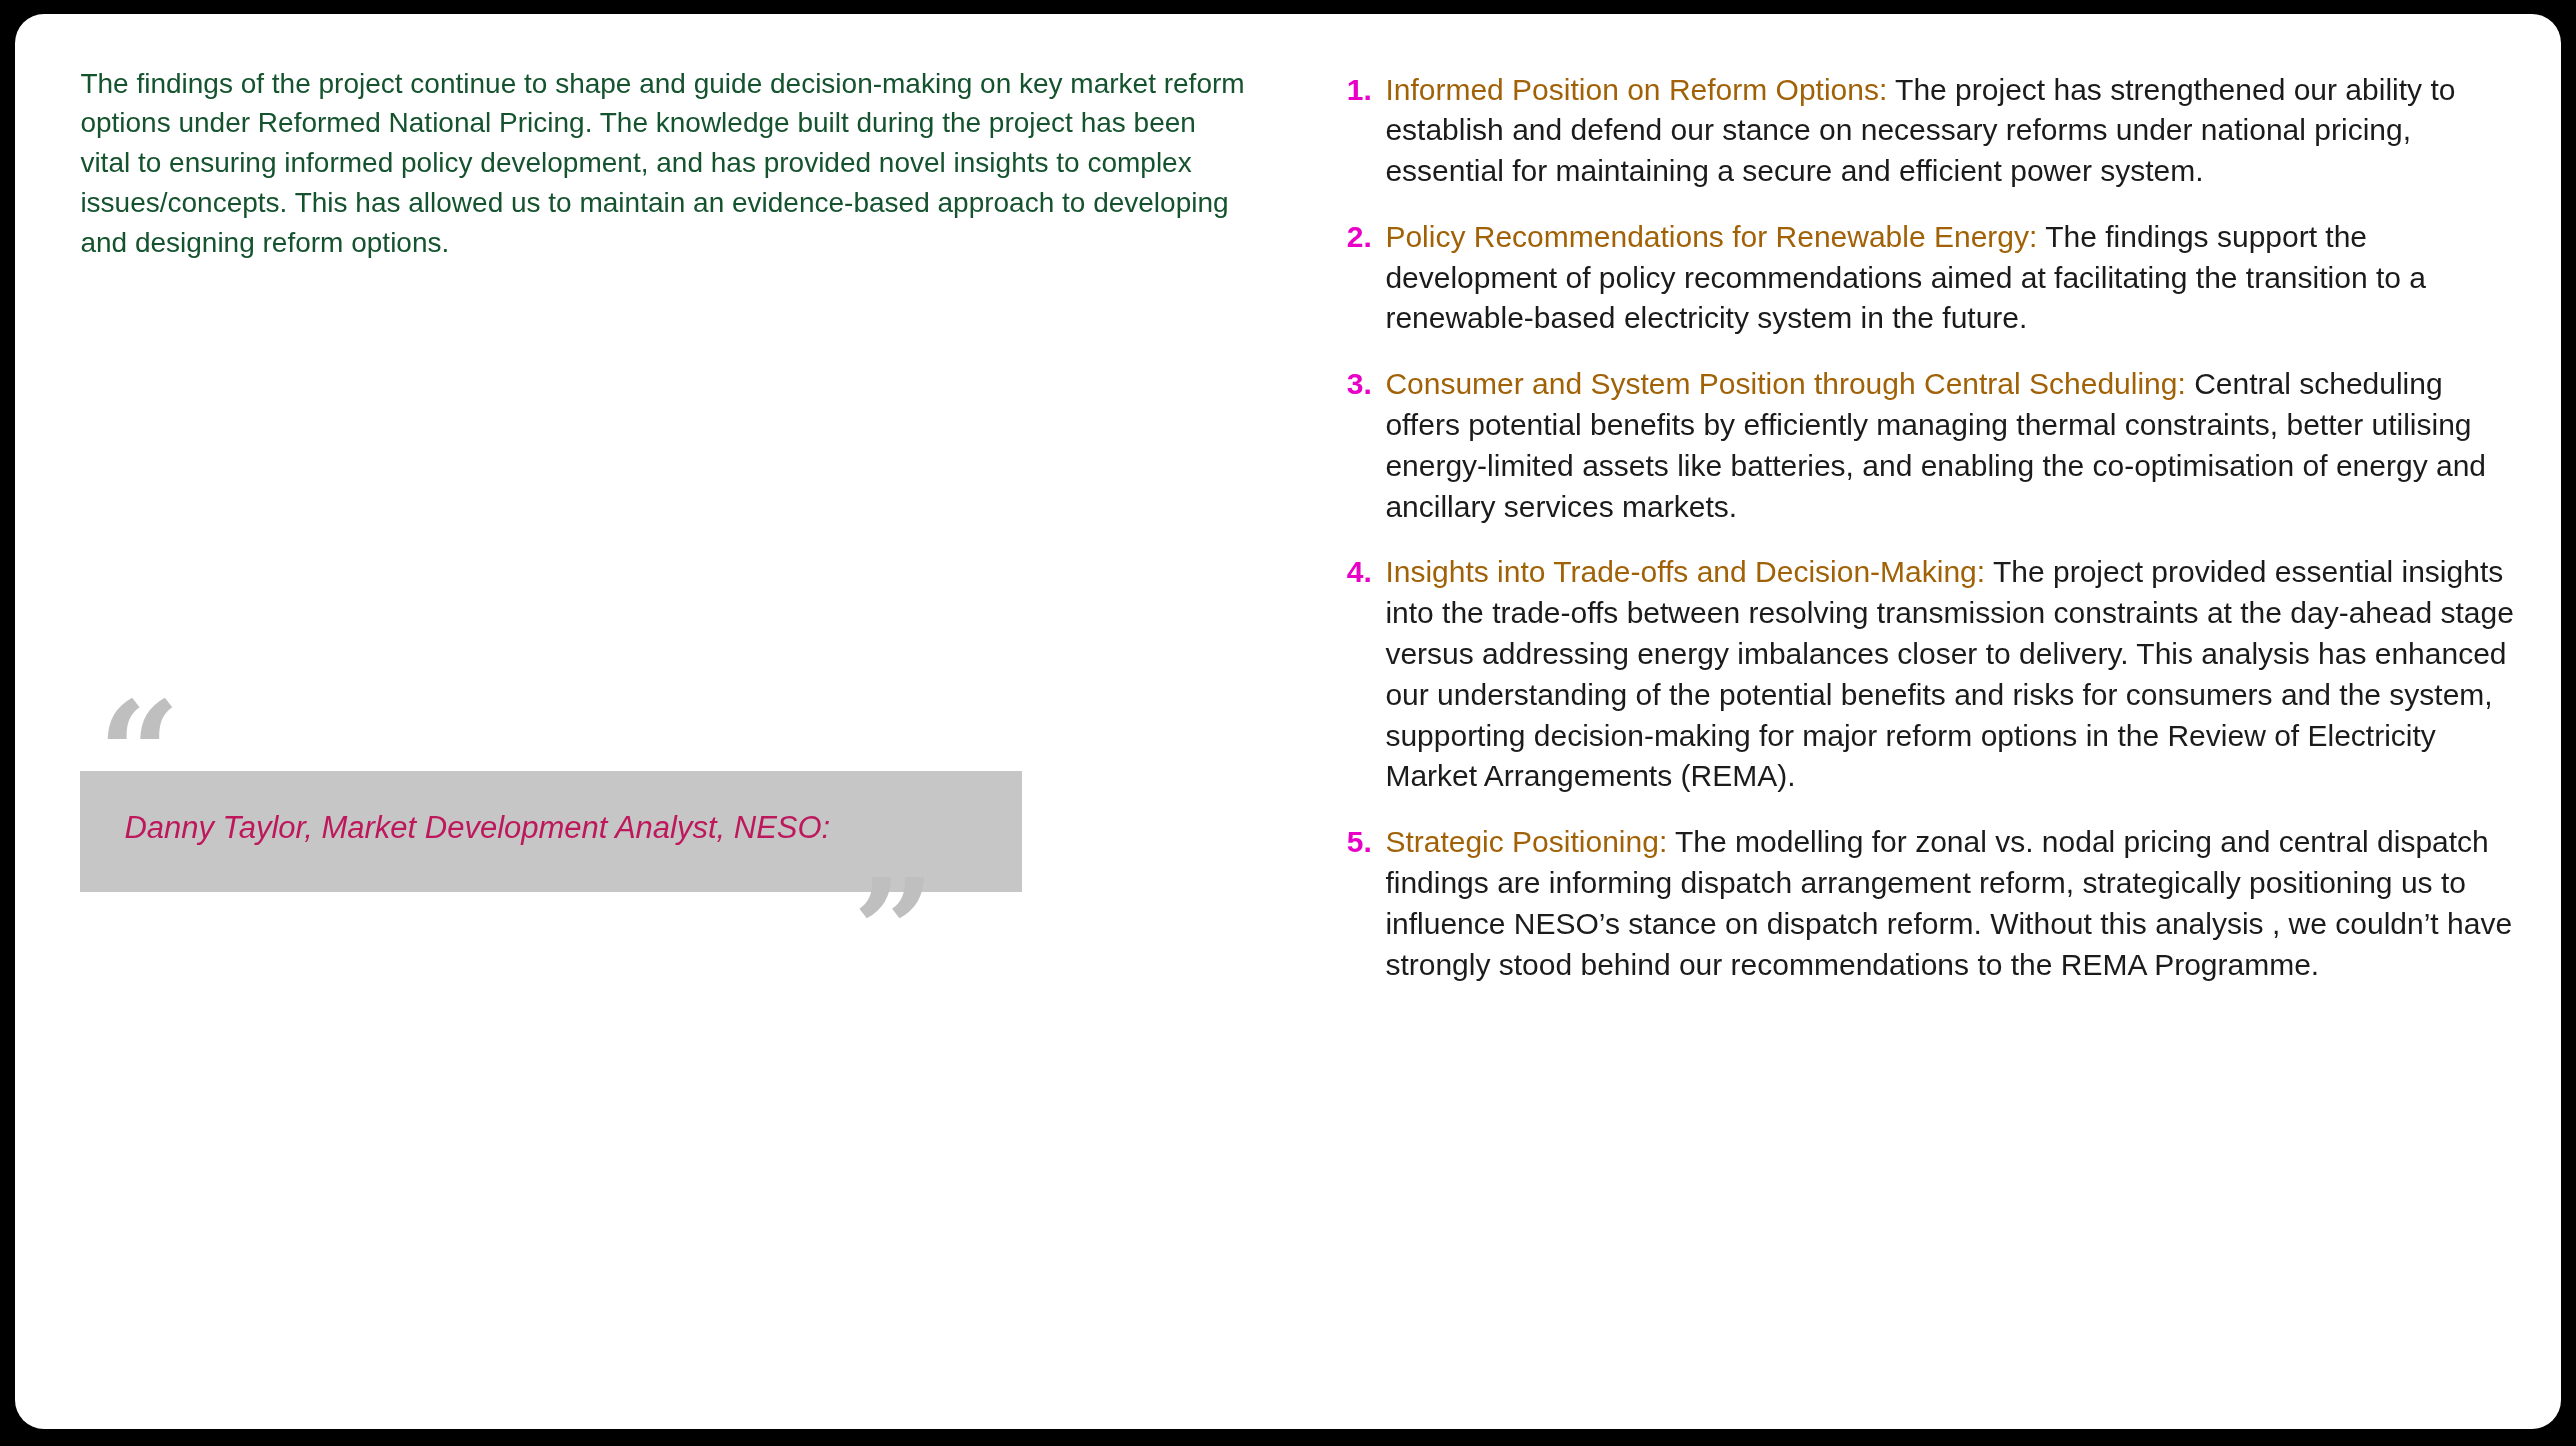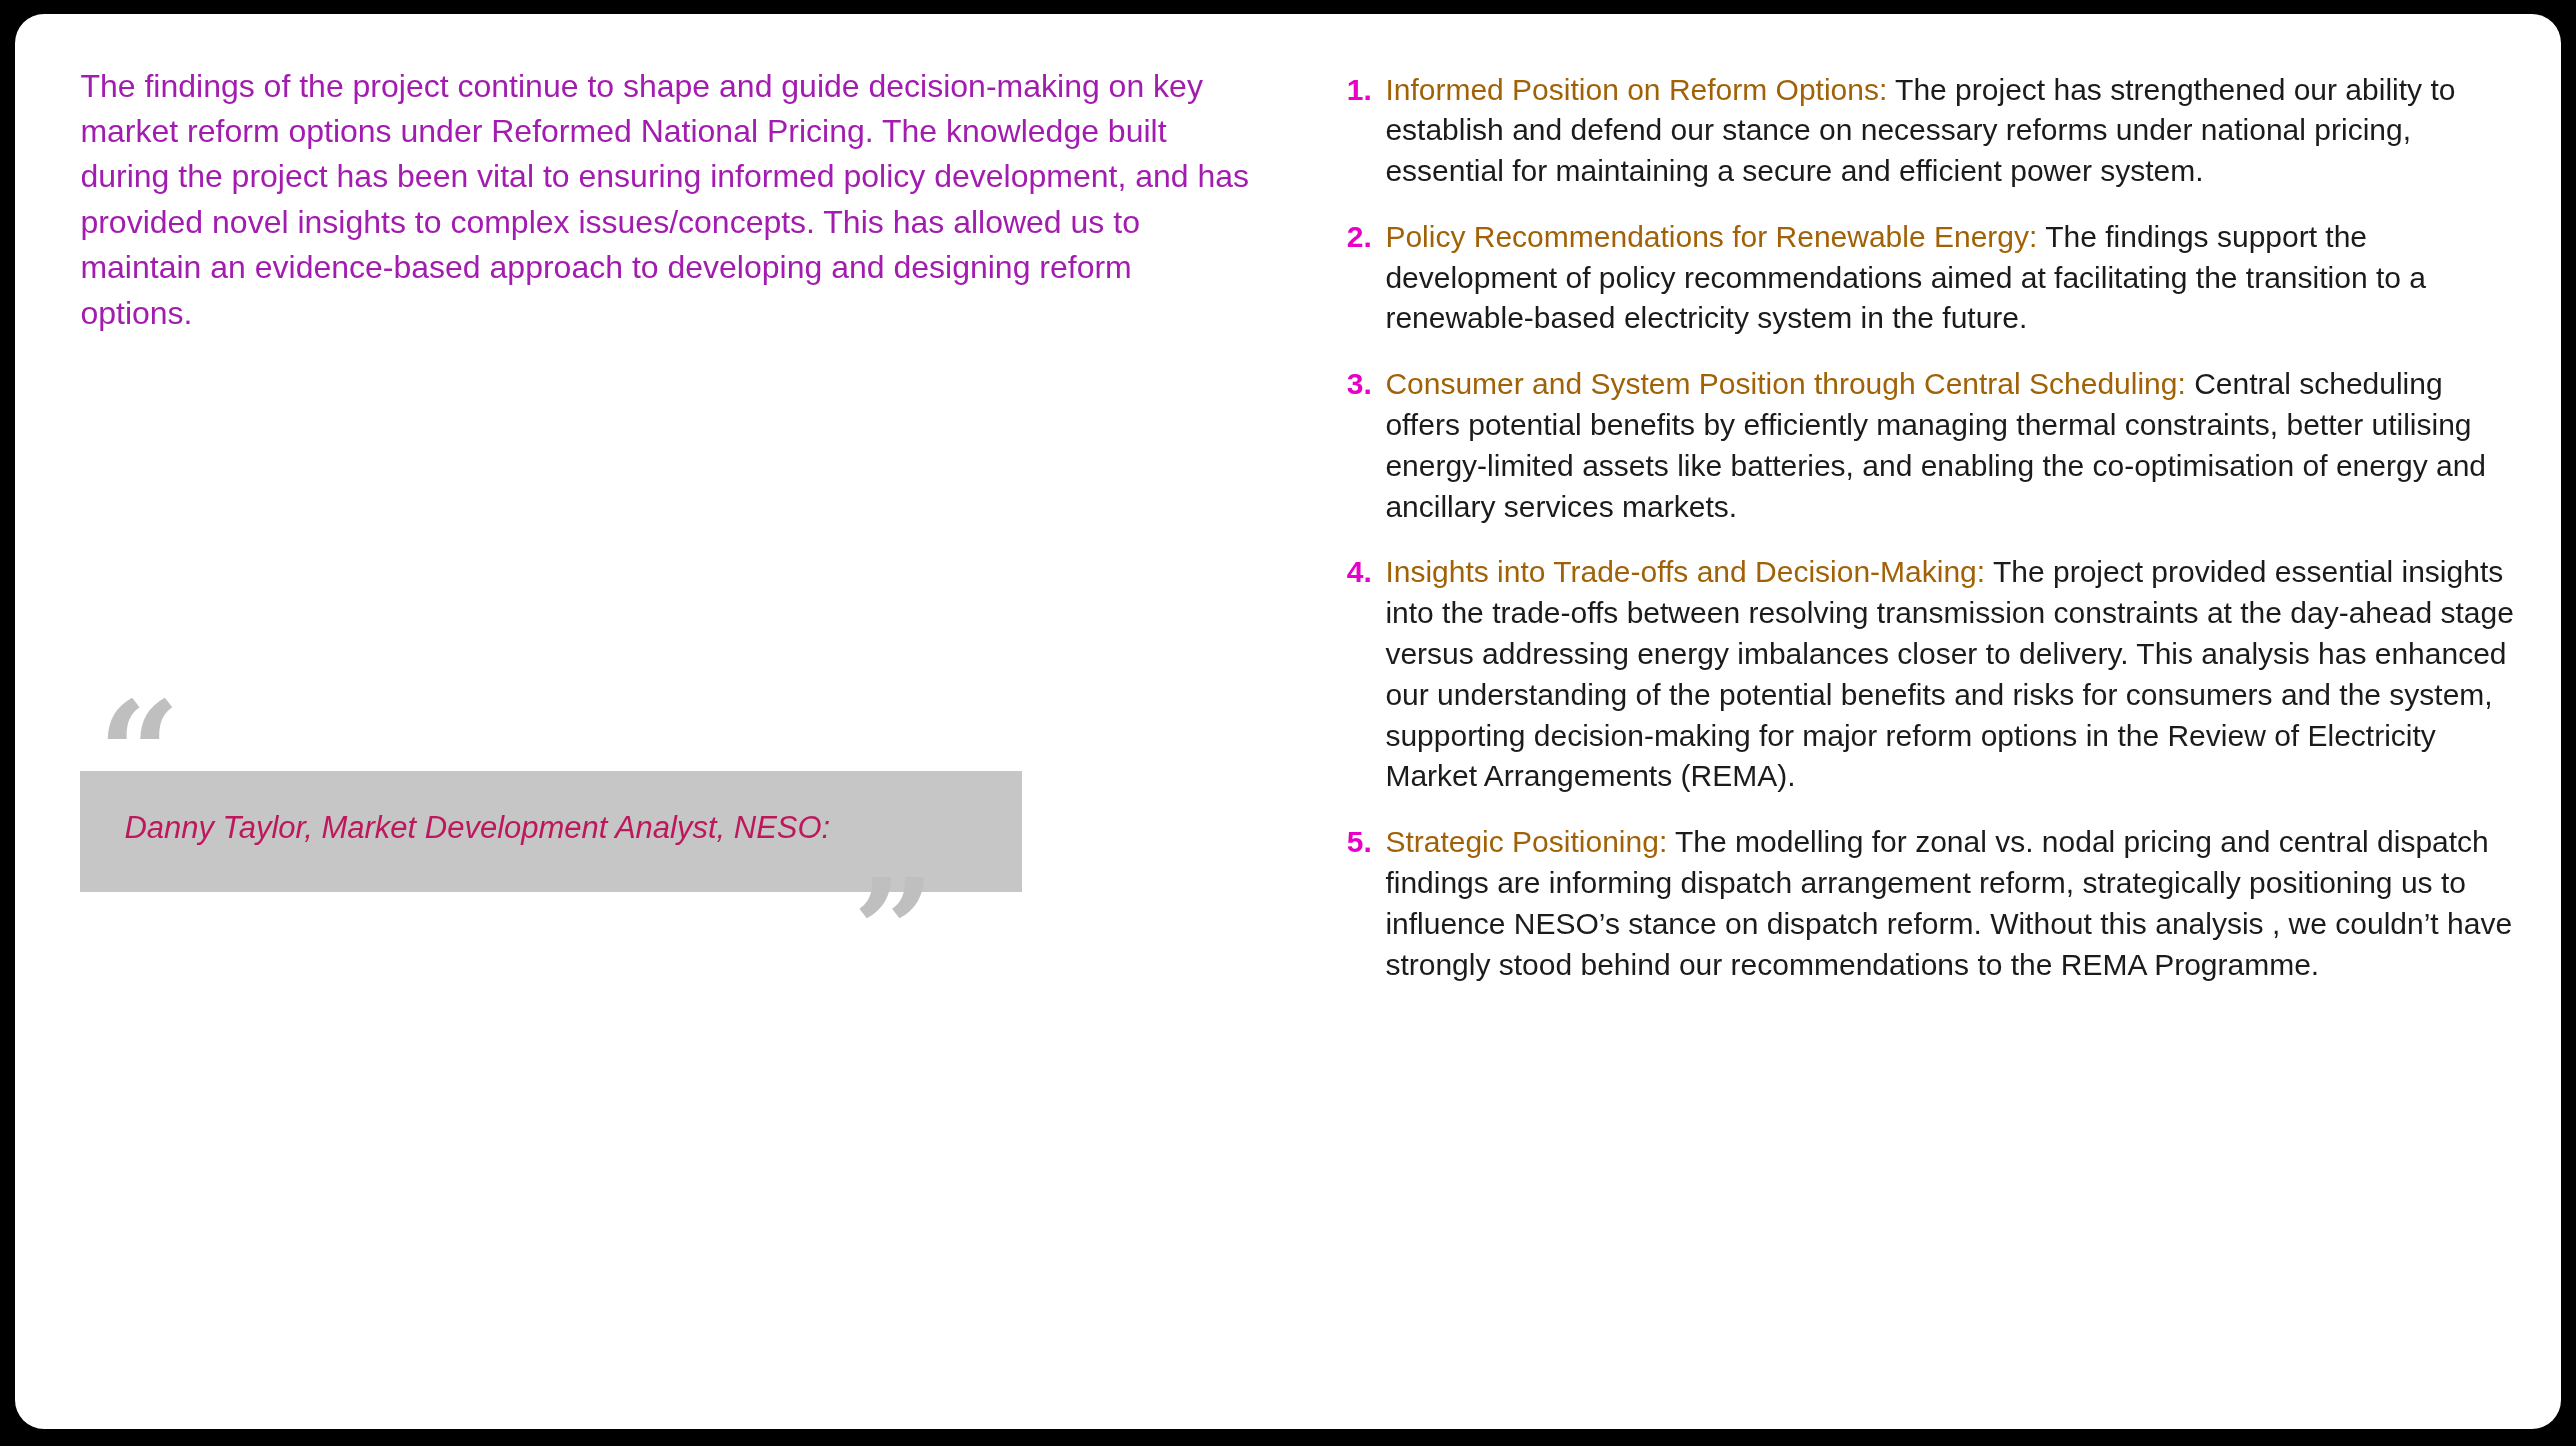--- a/index.html
+++ b/index.html
@@ -42,22 +42,22 @@
   .title {
     color: #5c0a43;
     font-size: 51px;
     line-height: 1.18;
     font-weight: bold;
     letter-spacing: -0.3px;
     margin: 0 0 42px 0;
     max-width: 1047px;
   }
   .intro {
-    color: #a21caf;
-    font-size: 32px;
+    color: #14532d;
+    font-size: 28px;
     line-height: 1.42;
     margin: 0;
     max-width: 1172px;
   }
 
   
   .quote-wrap {
     position: absolute;
     left: 65px;
     top: 701px;

